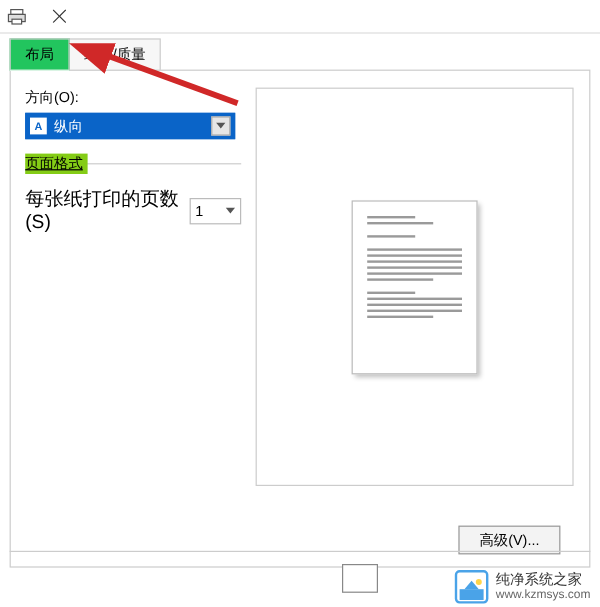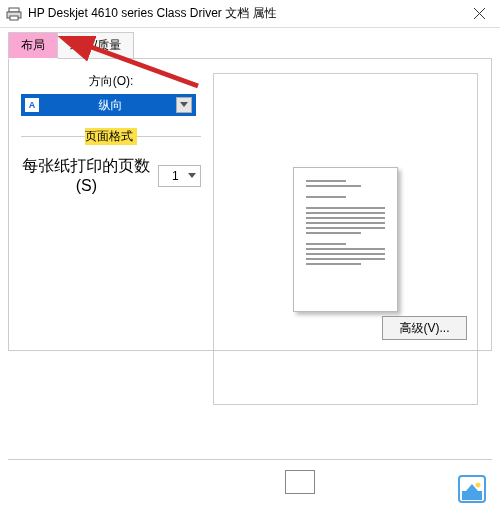--- a/index.html
+++ b/index.html
@@ -32,40 +32,39 @@
       cursor: pointer;
     }
     .tab-strip {
       display: flex;
       padding: 4px 8px 0 8px;
       position: relative;
     }
     .tab {
       padding: 4px 12px;
       border: 1px solid #ccc;
-      background: #f9a8d4;
+      background: #22c55e;
       cursor: pointer;
       margin-right: -1px;
       position: relative;
       font-size: 12px;
     }
     .tab.active {
       border-bottom: 1px solid #fff;
       z-index: 2;
     }
     .tab.inactive { background: #f7f7f7; z-index: 1; }
     .tab-panel {
       border: 1px solid #ccc;
       margin: 0 8px 8px 8px;
-      height: 293px;
+      height: 415px;
       position: relative;
       top: -1px;
       padding: 14px 12px;
       display: flex;
-      text-align: center;
     }
     .left-col { width: 180px; }
     .right-col { flex: 1; padding-left: 12px; }
     .field-label { margin-bottom: 4px; font-size: 12px; }
     .orient-select {
       width: 175px;
       height: 22px;
       border: 2px solid #0a64c8;
       background: #0a64c8;
       display: flex;
@@ -89,24 +88,25 @@
     }
     .section {
       border-top: 1px solid #ccc;
       margin-top: 20px;
       padding-top: 0;
       position: relative;
     }
     .section-legend {
       position: relative;
       top: -9px;
-      background: #fde047;
+      background: #84cc16;
       display: inline-block;
       padding: 0 4px 0 0;
       font-size: 12px;
+      text-decoration: underline;
     }
     .pages-row {
       display: flex;
       align-items: center;
       margin-top: 2px;
     }
     .pages-label { font-size: 16px; margin-right: 6px; }
     .pages-select {
       width: 48px; height: 22px;
       border: 1px solid #bbb;
@@ -190,21 +190,20 @@
 <body>
 
 <div class="titlebar">
   <span class="title-icon">
     <svg width="16" height="16" viewBox="0 0 16 16">
       <rect x="3" y="2" width="10" height="4" fill="none" stroke="#555" stroke-width="1"></rect>
       <rect x="1" y="6" width="14" height="6" fill="#ddd" stroke="#555" stroke-width="1"></rect>
       <rect x="4" y="10" width="8" height="4" fill="#fff" stroke="#555" stroke-width="1"></rect>
     </svg>
   </span>
-  <span class="title-text">HP Deskjet 4610 series Class Driver 文档 属性</span>
   <div class="close-btn">
     <svg width="11" height="11" viewBox="0 0 11 11">
       <line x1="0" y1="0" x2="11" y2="11" stroke="#333" stroke-width="1"></line>
       <line x1="11" y1="0" x2="0" y2="11" stroke="#333" stroke-width="1"></line>
     </svg>
   </div>
 </div>
 
 <div class="tab-strip">
   <div class="tab active">
@@ -287,13 +286,17 @@
 <div class="bottom-ctrl"></div>
 
 <div class="watermark">
   <div class="wm-logo">
     <svg width="24" height="20" viewBox="0 0 24 20">
       <rect x="2" y="10" width="20" height="9" fill="#4aa3e8"></rect>
       <polygon points="6,10 12,3 18,10" fill="#4aa3e8"></polygon>
       <circle cx="18" cy="4" r="2.5" fill="#ffd54a"></circle>
     </svg>
   </div>
+  <div class="wm-text">
+    <span>纯净系统之家</span>
+    <span class="wm-url">www.kzmsys.com</span>
+  </div>
 </div>
 
 </body></html>

